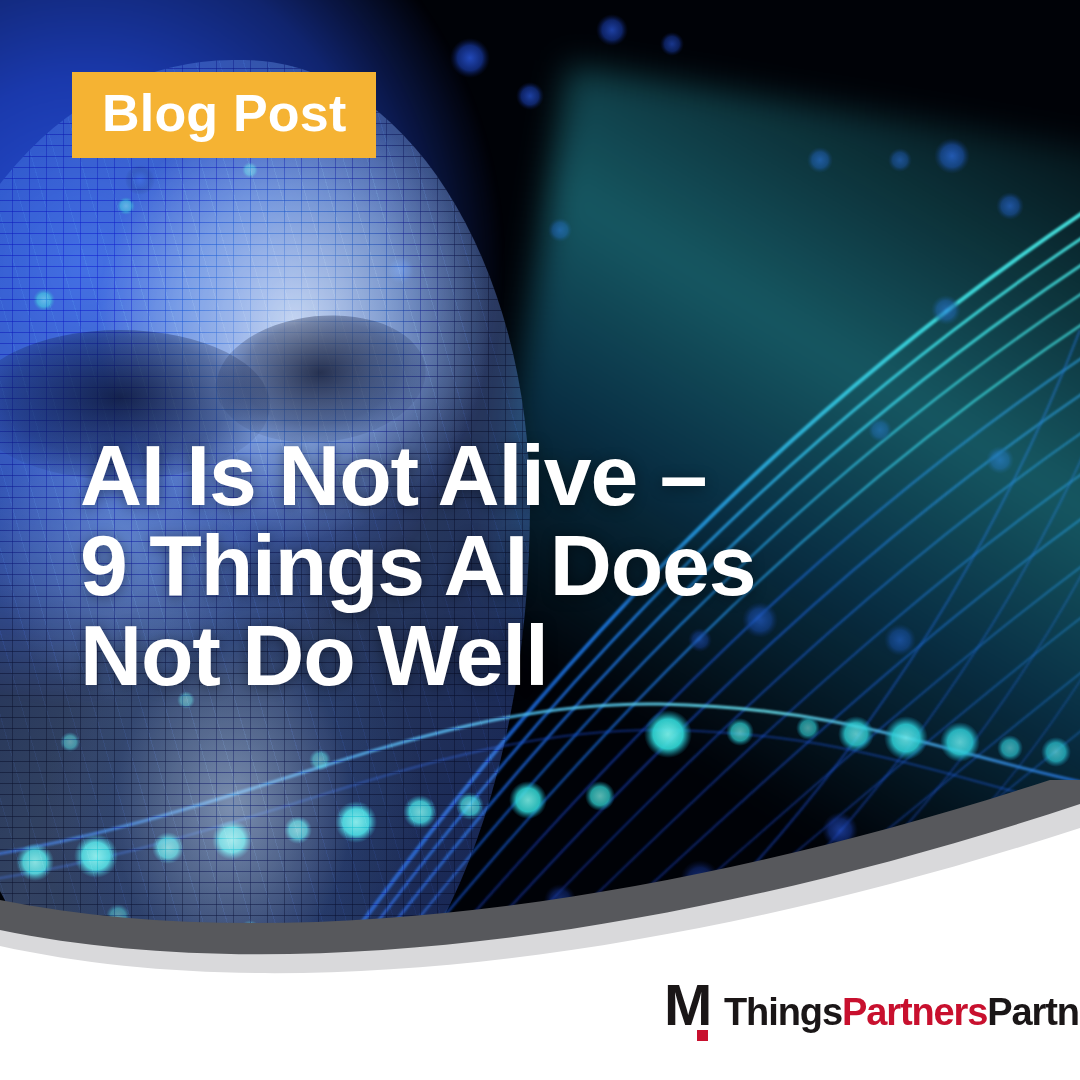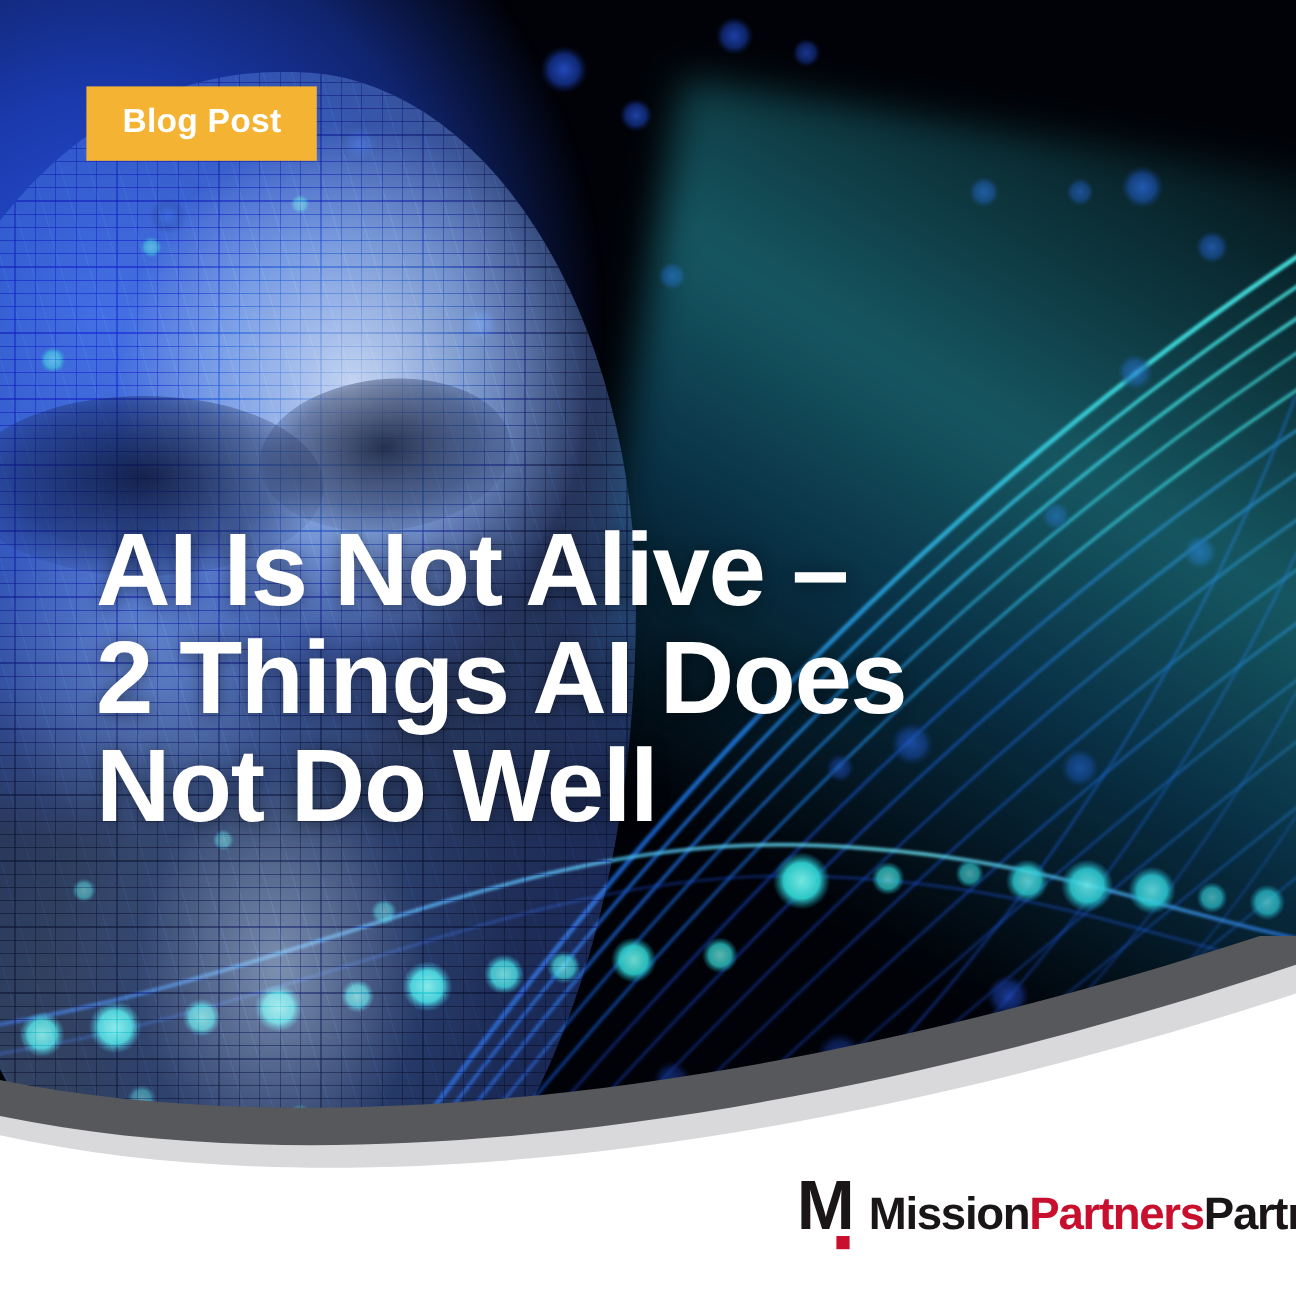--- a/index.html
+++ b/index.html
@@ -107,21 +107,21 @@
   .curve { position: absolute; left: 0; bottom: 0; width: 1080px; height: 300px; }
 
   
   .badge {
     position: absolute;
     left: 72px;
     top: 72px;
     padding: 15px 30px 19px 30px;
     background: #f5b333;
     color: #ffffff;
-    font-size: 28px;
+    font-size: 52px;
     font-weight: bold;
     letter-spacing: .2px;
     line-height: 1;
   }
 
   
   .headline {
     position: absolute;
     left: 80px;
     top: 372px;
@@ -323,24 +323,24 @@
 
   <svg class="curve" viewBox="0 0 1080 300" preserveAspectRatio="none">
     <path d="M 0 120 C 300 180 700 118 1080 -10 L 1080 300 L 0 300 Z" fill="#57585c"></path>
     <path d="M 0 150 C 300 212 700 150 1080 24 L 1080 300 L 0 300 Z" fill="#d9d9db"></path>
     <path d="M 0 166 C 300 232 700 172 1080 48 L 1080 300 L 0 300 Z" fill="#ffffff"></path>
   </svg>
 
   <div class="badge">Blog Post</div>
 
   <h1 class="headline">AI Is Not Alive –
-2 Things AI Does
+9 Things AI Does
 Not Do Well</h1>
 
   <div class="logo">
     <div class="logo-mark">
       <div class="m">M</div>
       <div class="sq"></div>
     </div>
-    <div class="logo-word"><span class="w-mission">Mission</span><span class="w-critical">Partners</span><span class="w-partners">Partners</span></div>
+    <div class="logo-word"><span class="w-mission">Things</span><span class="w-critical">Partners</span><span class="w-partners">Partners</span></div>
   </div>
 
 </div>
 
 </body></html>

